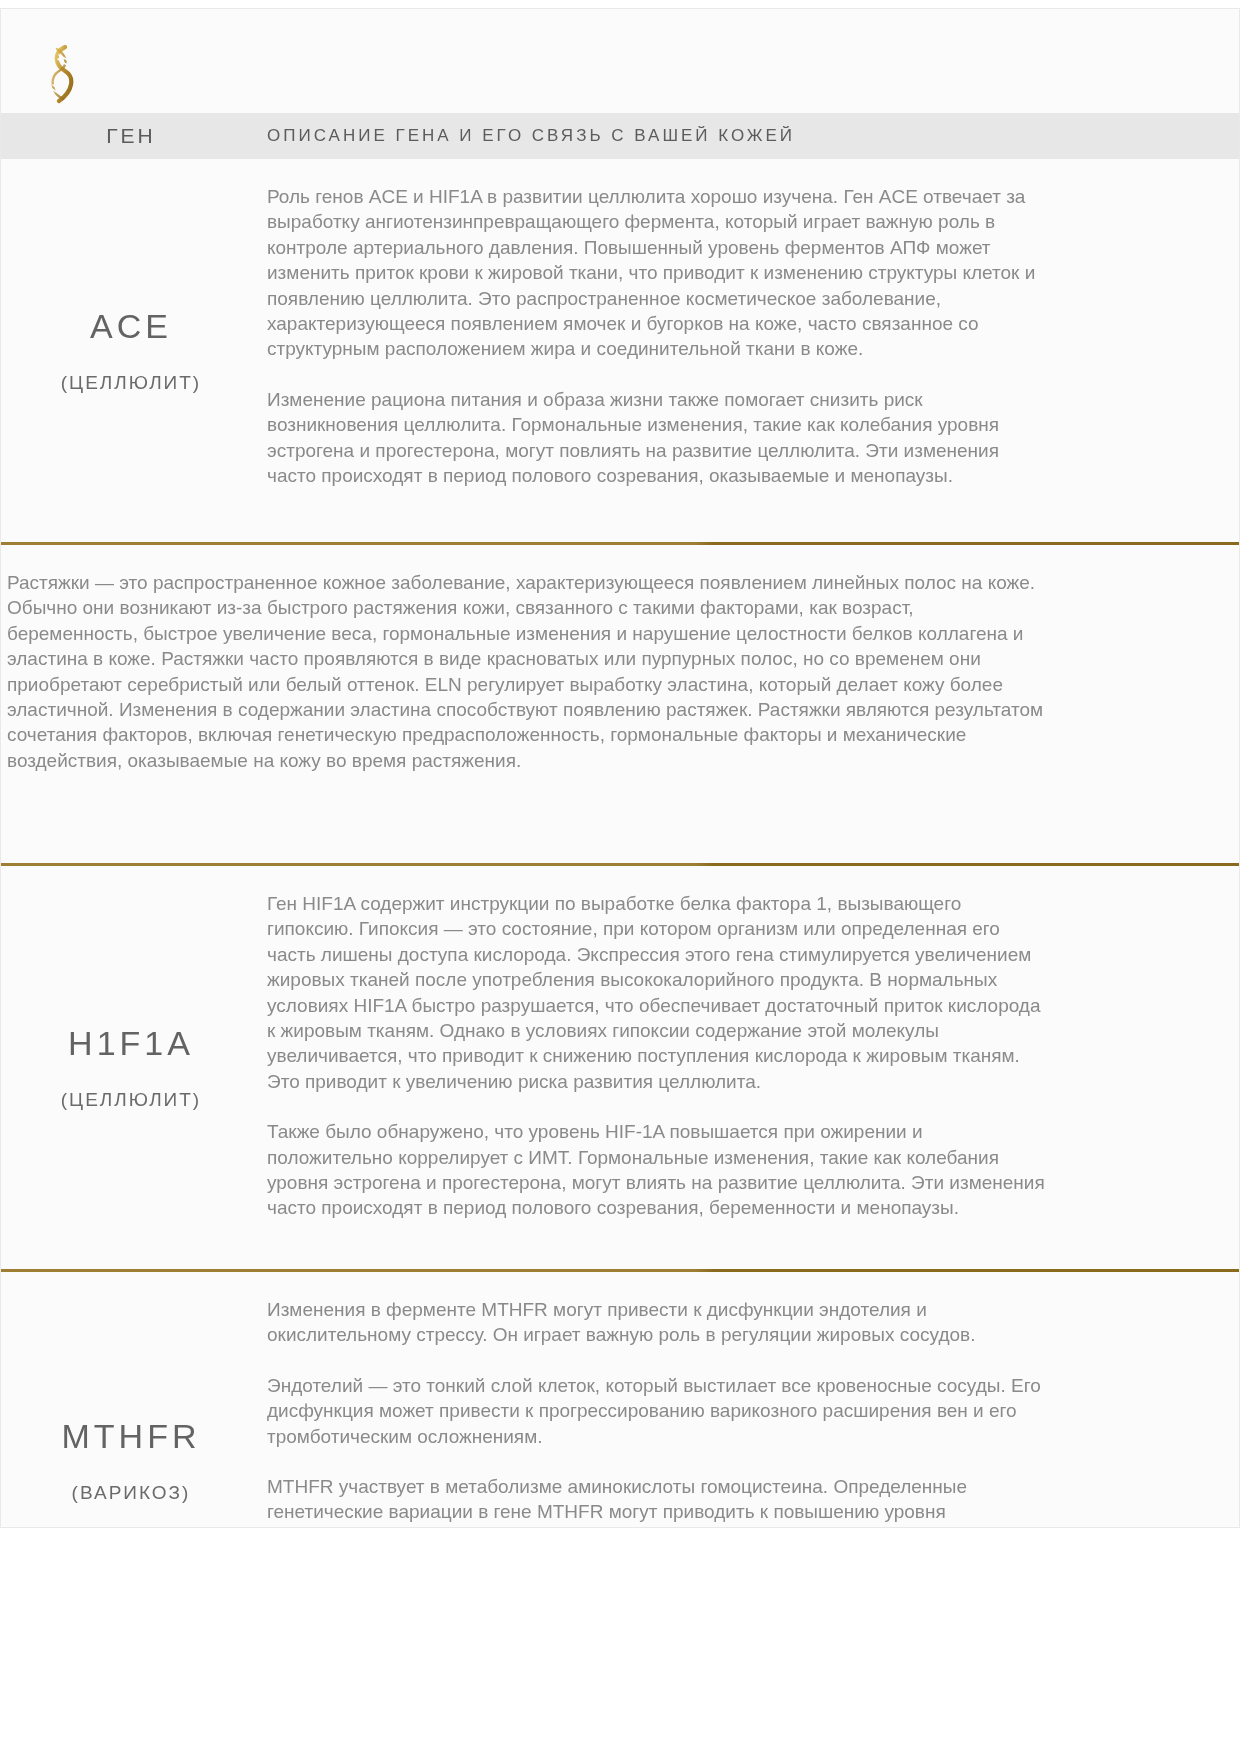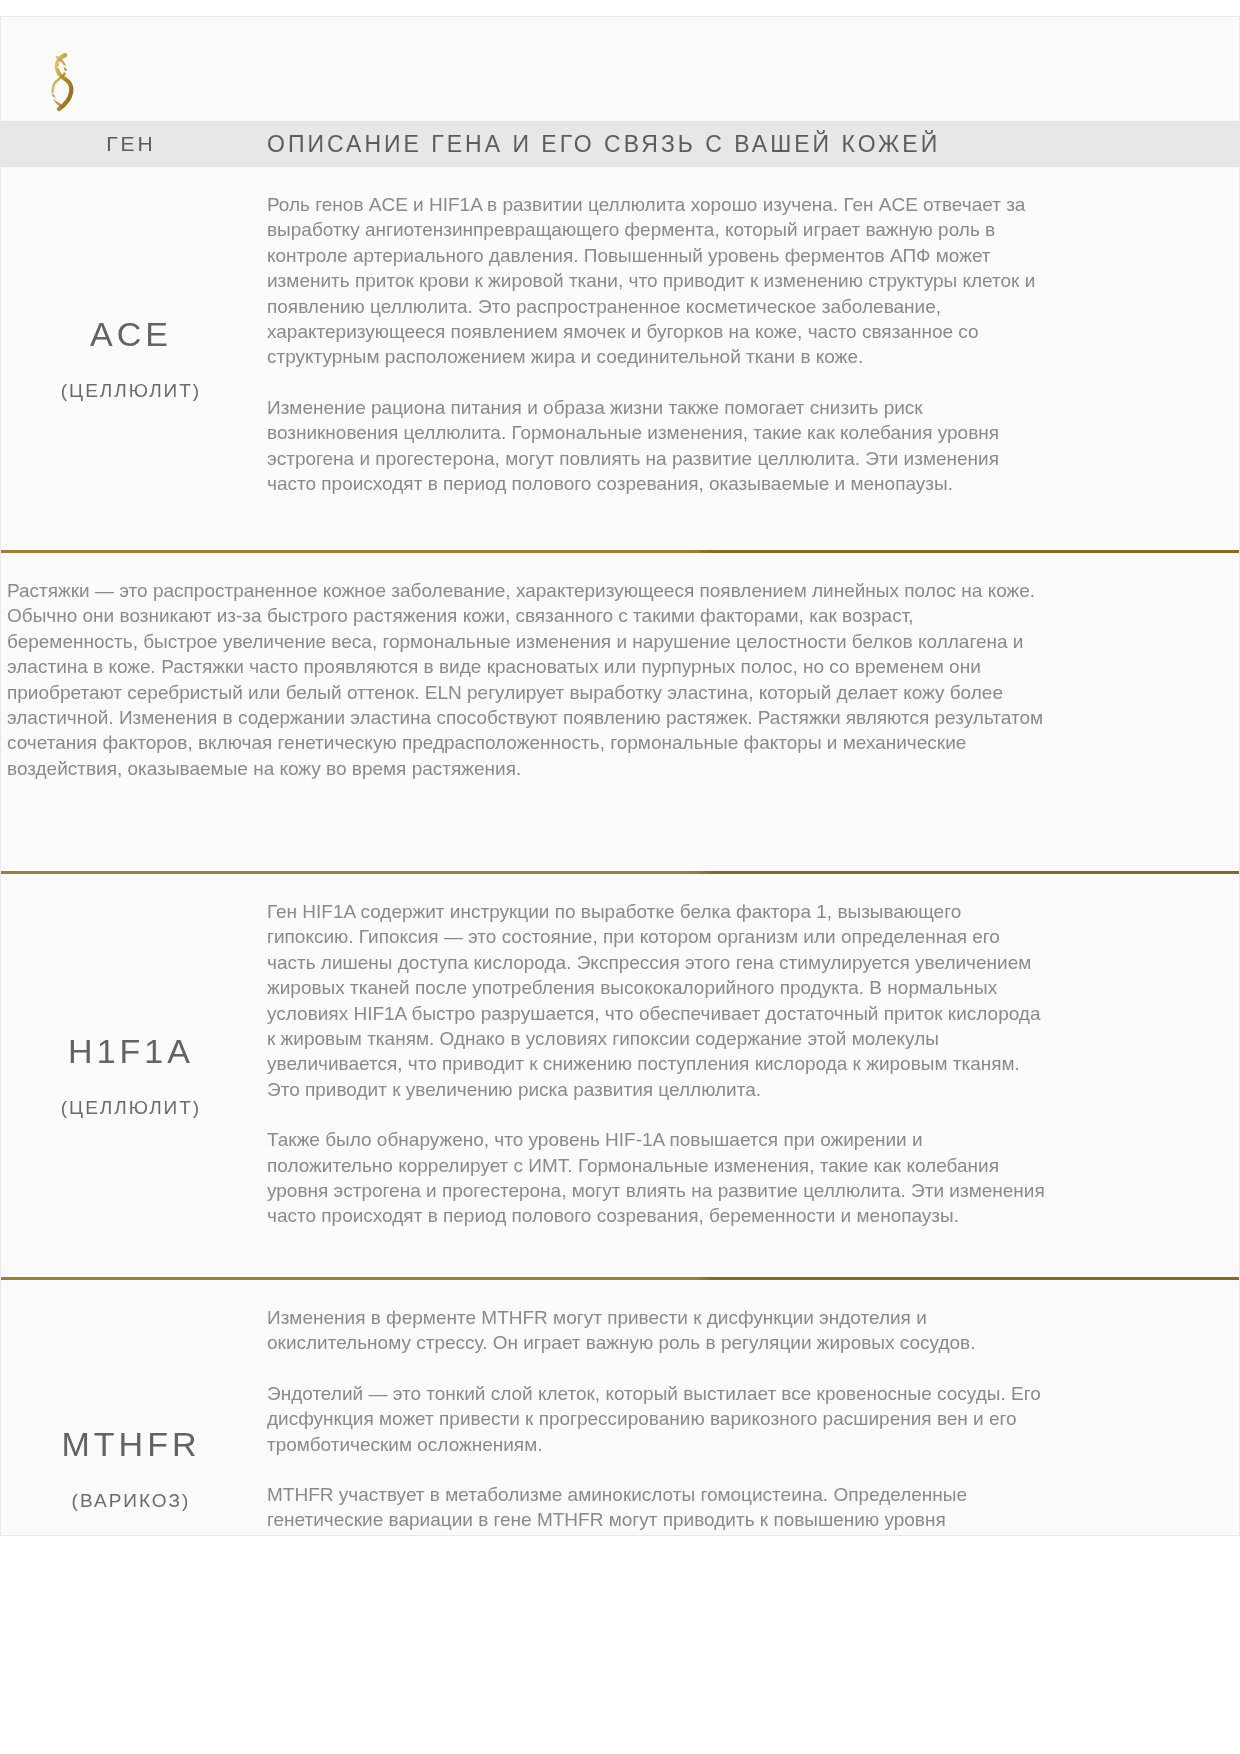--- a/index.html
+++ b/index.html
@@ -3,21 +3,21 @@
 <meta charset="utf-8">
 <style>
   * { margin: 0; padding: 0; box-sizing: border-box; }
   html, body { background: #ffffff; }
   body { font-family: "Liberation Sans", sans-serif; }
 
   .page {
     position: relative;
     width: 1240px;
     height: 1520px;
-    margin: 16px auto;
+    margin: 8px auto;
     background: #fcfbfb;
     overflow: hidden;
     border: 1px solid #e9e9e9;
   }
 
   
   .logo-wrap {
     position: absolute;
     top: 36px;
     left: 44px;
@@ -36,21 +36,21 @@
   .header-gene-cell {
     width: 260px;
     text-align: center;
     font-size: 21px;
     font-weight: 300;
     letter-spacing: 3px;
     color: #5c5c5c;
   }
   .header-desc-cell {
     padding-left: 6px;
-    font-size: 23px;
+    font-size: 17px;
     font-weight: 300;
     letter-spacing: 3px;
     color: #5c5c5c;
   }
 
   
   .gene-row {
     display: flex;
     border-bottom: 3px solid;
     border-image: linear-gradient(90deg, #9d7e33 0%, #9d7e33 56%, #8a6a1d 57.5%, #8a6a1d 100%) 1;

